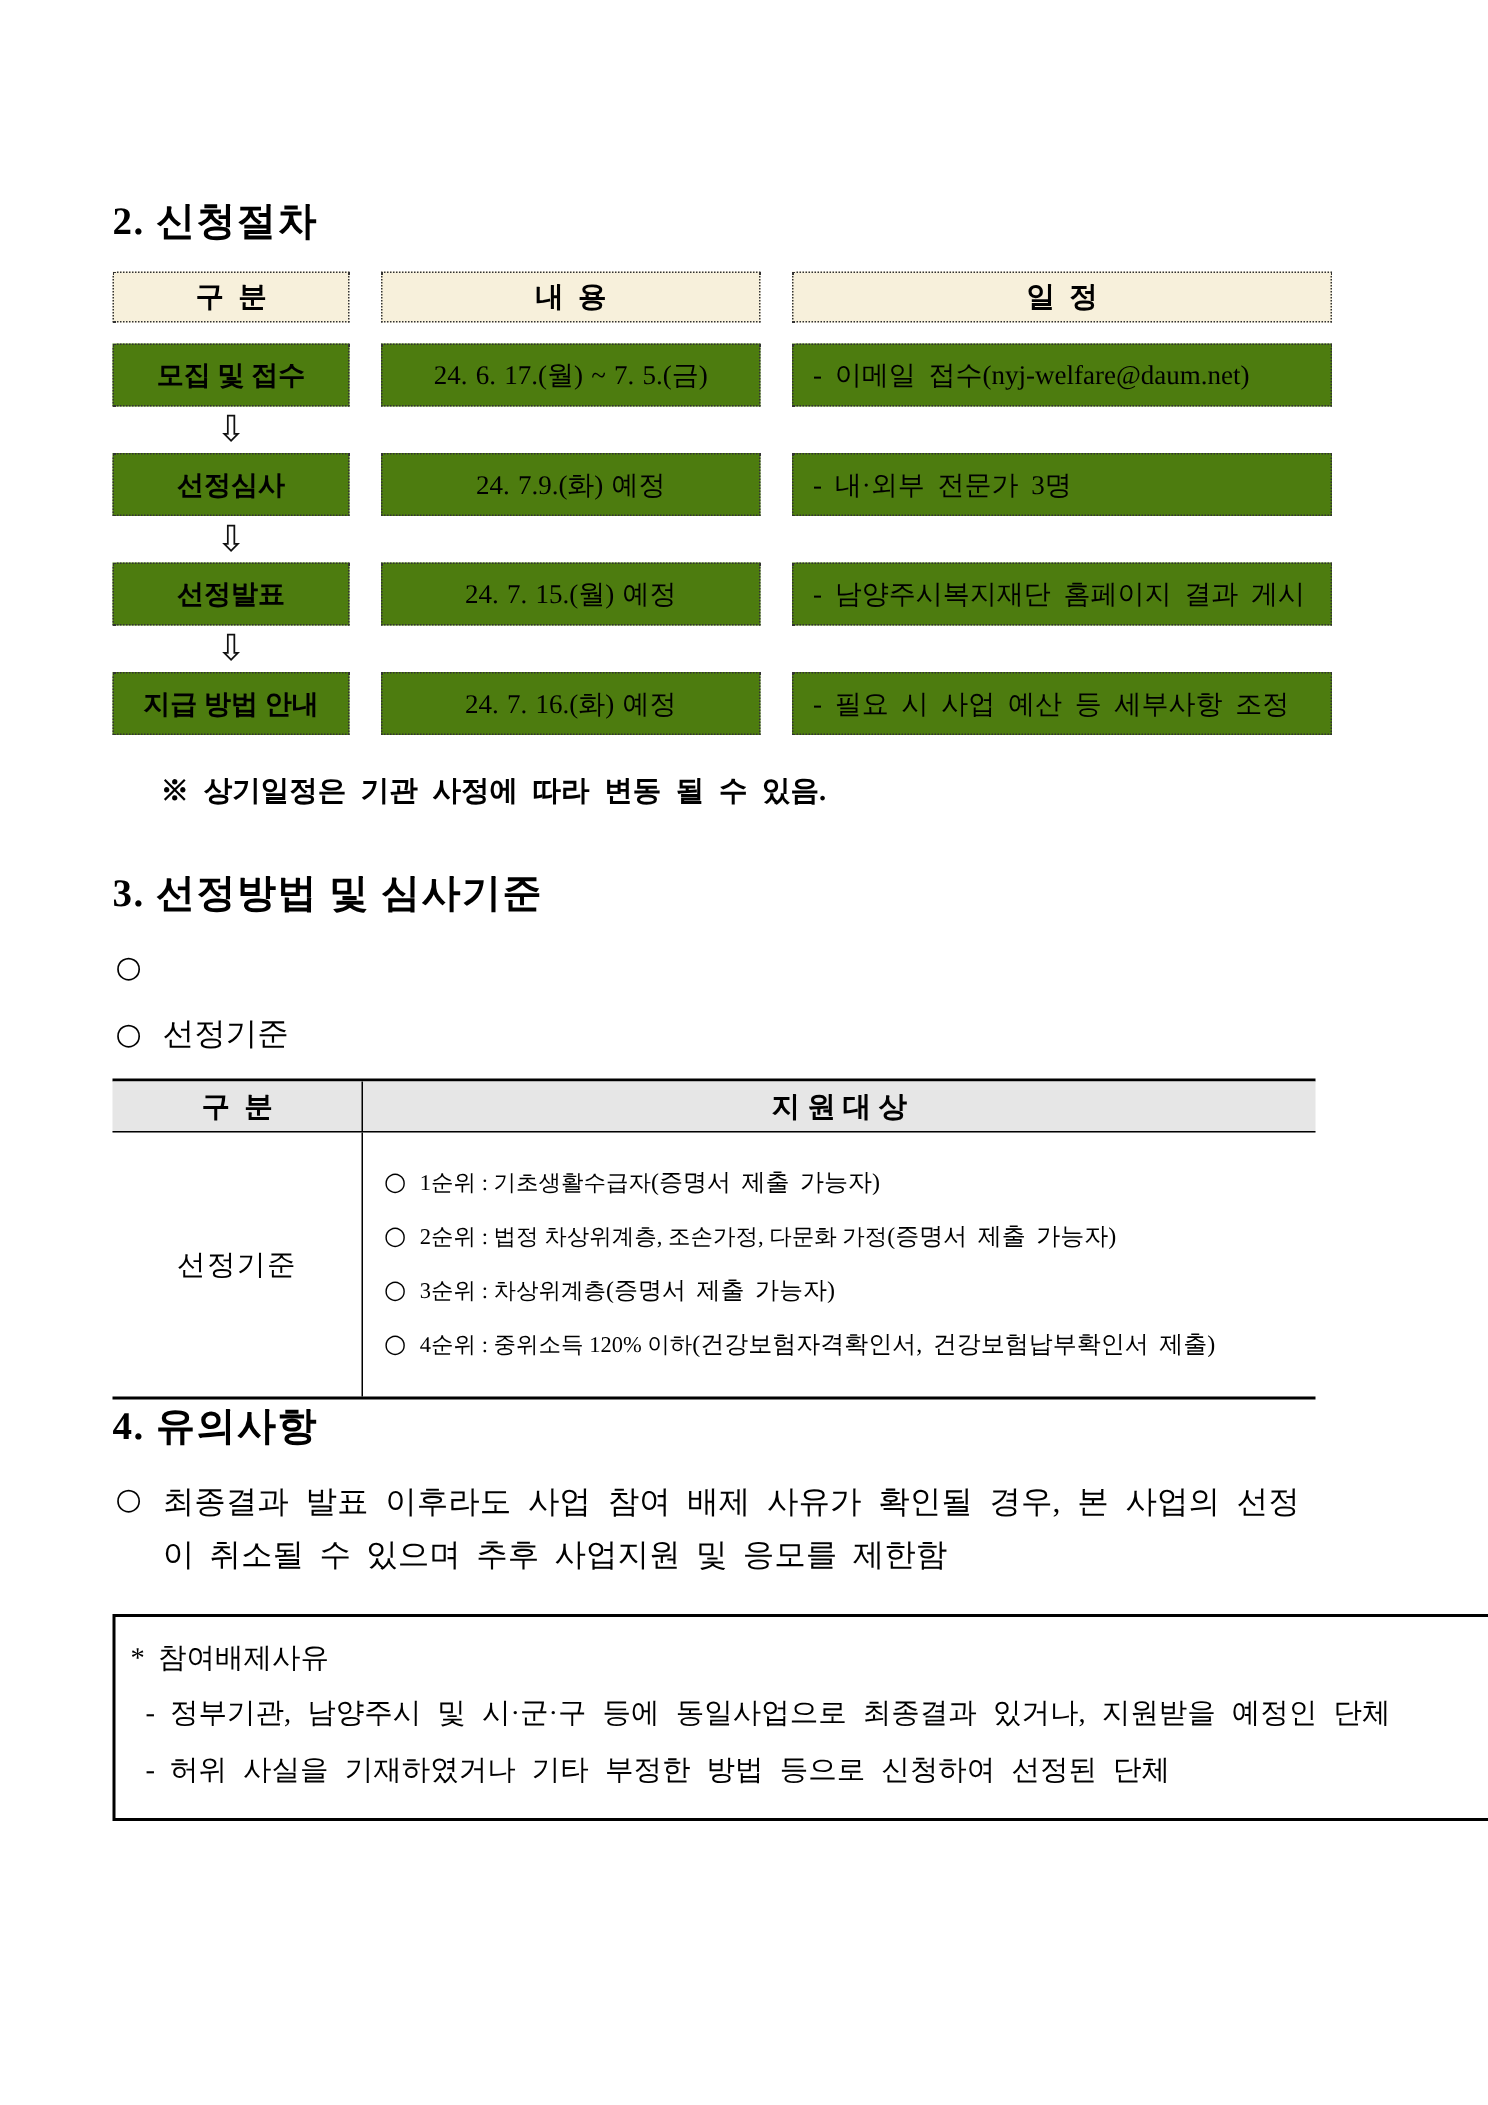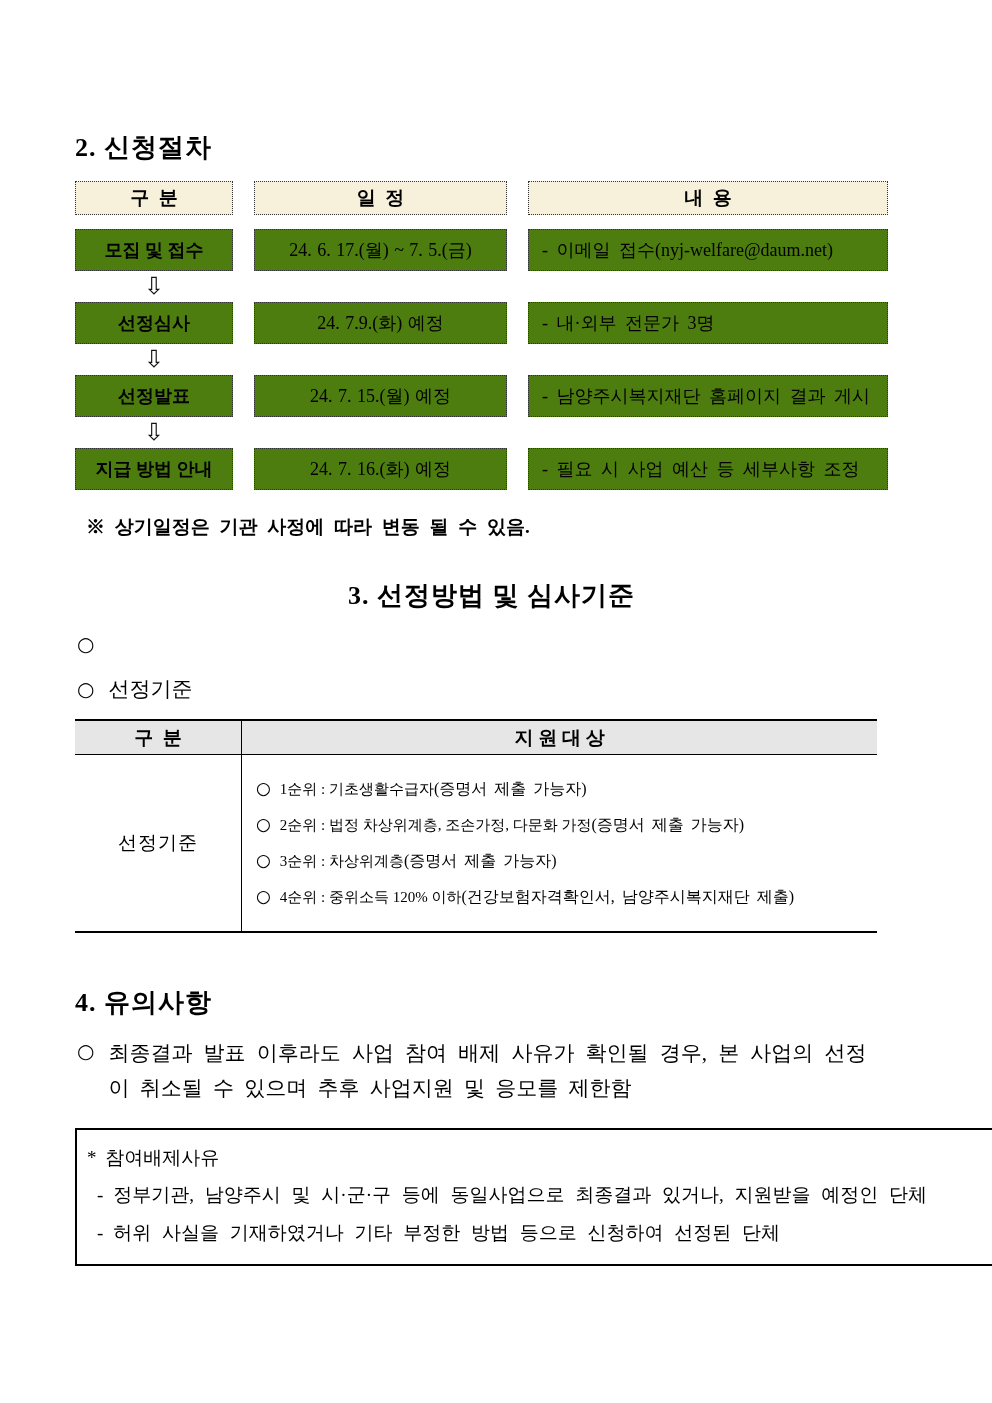--- a/index.html
+++ b/index.html
@@ -24,24 +24,24 @@
   .phead .pcell{background:#f7f0db;height:34px;font-weight:bold;font-size:19px;white-space:pre;}
   .phead{margin-bottom:14px;}
   .pcat{font-weight:bold;}
   .pcontent{justify-content:flex-start;padding-left:13px;word-spacing:4px;}
   .psched{word-spacing:1px;}
   .parrowrow{height:31px;display:flex;}
   .parrow{
     width:158px;text-align:center;font-family:"DejaVu Sans",sans-serif;
     font-size:24px;line-height:30px;color:#111;
   }
-  .note{margin:24px 0 0 11px;font-size:19px;font-weight:bold;word-spacing:5px;}
+  .note{margin:24px 0 0 32px;font-size:19px;font-weight:bold;word-spacing:5px;}
 
   
-  .s3-title{margin-top:38px;text-align:center;}
+  .s3-title{margin-top:38px;}
   .bullet-line{display:flex;align-items:flex-start;margin:0 0 15px 2px;font-size:21px;line-height:30px;word-spacing:6px;}
   .marker{font-family:"DejaVu Sans",sans-serif;font-size:20px;line-height:30px;margin-right:14px;}
   .ctable{width:802px;margin-top:10px;border-top:2px solid #000;border-bottom:2px solid #000;}
   .chead{display:grid;grid-template-columns:167px 1fr;border-bottom:1px solid #000;background:#e6e6e6;}
   .chead-cell{
     height:33px;display:flex;align-items:center;justify-content:center;
     font-size:19px;font-weight:bold;white-space:pre;
   }
   .chead-cell.first{border-right:1px solid #000;}
   .cbody{display:grid;grid-template-columns:167px 1fr;}
@@ -49,21 +49,21 @@
     border-right:1px solid #000;display:flex;align-items:center;justify-content:center;
     font-size:19px;letter-spacing:1px;
   }
   .cbody-items{padding:16px 0 16px 14px;}
   .citem{display:flex;align-items:baseline;line-height:35px;}
   .citem .marker{font-size:17px;margin-right:9px;line-height:35px;}
   .citem .b{font-weight:normal;font-size:15px;white-space:nowrap;}
   .citem .n{font-size:16px;word-spacing:3px;}
 
   
-  .s4-title{margin-top:52px;}
+  .s4-title{}
   .s4-par{display:flex;align-items:flex-start;margin:2px 0 0 2px;font-size:21px;}
   .s4-par .txt{width:758px;line-height:35px;text-align:justify;word-spacing:5px;}
 
   .xbox{
     box-sizing:border-box;width:948px;margin-top:22px;border:2px solid #000;
     padding:10px 14px 12px 10px;font-size:19px;
   }
   .xbox-title{line-height:36px;word-spacing:4px;}
   .xitem{display:flex;align-items:flex-start;margin-left:10px;line-height:38px;}
   .xitem .dash{margin-right:10px;line-height:38px;}
@@ -72,22 +72,22 @@
 </head>
 <body>
 
 <div class="page">
 
   <h2 class="sec-title">2. 신청절차</h2>
 
   <div class="ptable">
     <div class="prow phead">
       <div class="pcell">구  분</div>
+      <div class="pcell">내  용</div>
       <div class="pcell">일  정</div>
-      <div class="pcell">내  용</div>
     </div>
 
     <div class="prow">
       <div class="pcell pcat">모집 및 접수</div>
       <div class="pcell psched">24. 6. 17.(월) ~ 7. 5.(금)</div>
       <div class="pcell pcontent">- 이메일 접수(nyj-welfare@daum.net)</div>
     </div>
     <div class="parrowrow">
       <div class="parrow">⇩</div>
     </div>
@@ -148,21 +148,21 @@
           <span class="n">(증명서 제출 가능자)</span>
         </div>
         <div class="citem">
           <span class="marker">○</span>
           <span class="b">3순위 : 차상위계층</span>
           <span class="n">(증명서 제출 가능자)</span>
         </div>
         <div class="citem">
           <span class="marker">○</span>
           <span class="b">4순위 : 중위소득 120% 이하</span>
-          <span class="n">(건강보험자격확인서, 남양주시복지재단 제출)</span>
+          <span class="n">(건강보험자격확인서, 건강보험납부확인서 제출)</span>
         </div>
       </div>
     </div>
   </div>
 
   <h2 class="sec-title s4-title">4. 유의사항</h2>
 
   <div class="s4-par">
     <span class="marker">○</span>
     <div class="txt">최종결과 발표 이후라도 사업 참여 배제 사유가 확인될 경우, 본 사업의 선정이 취소될 수 있으며 추후 사업지원 및 응모를 제한함</div>

